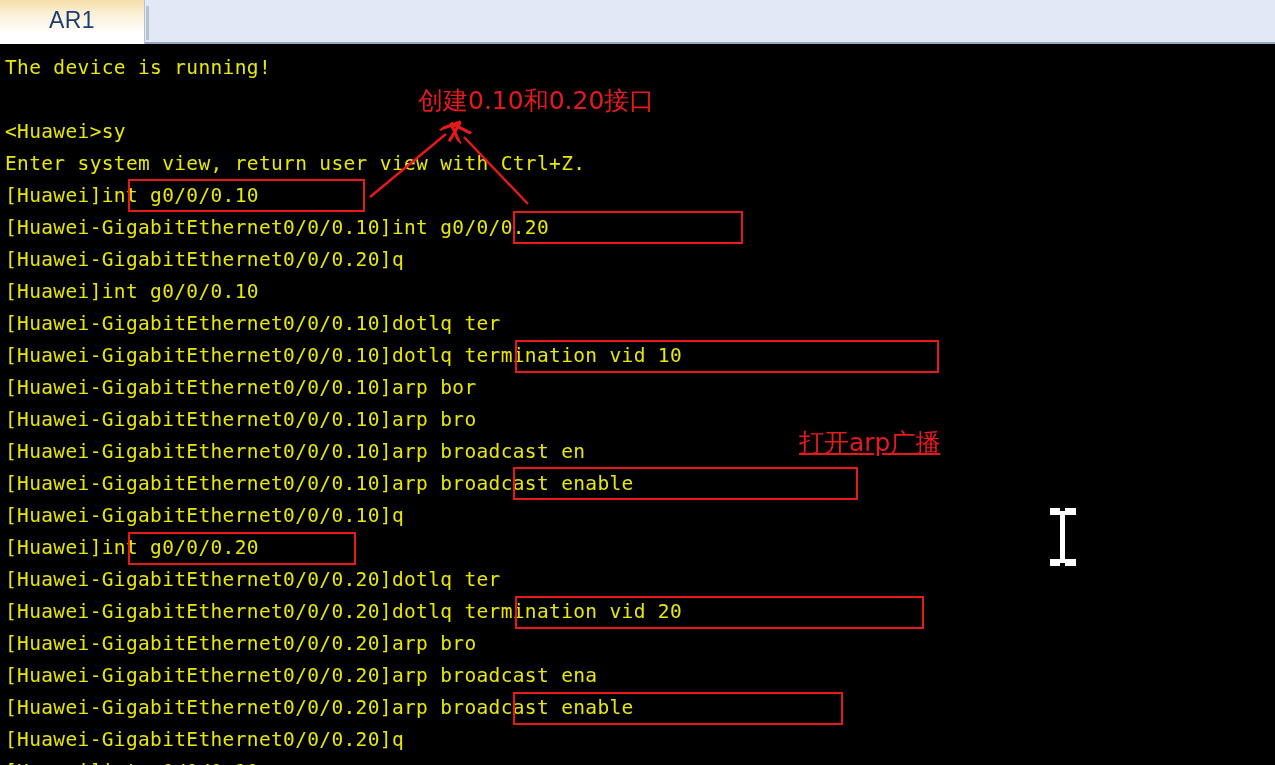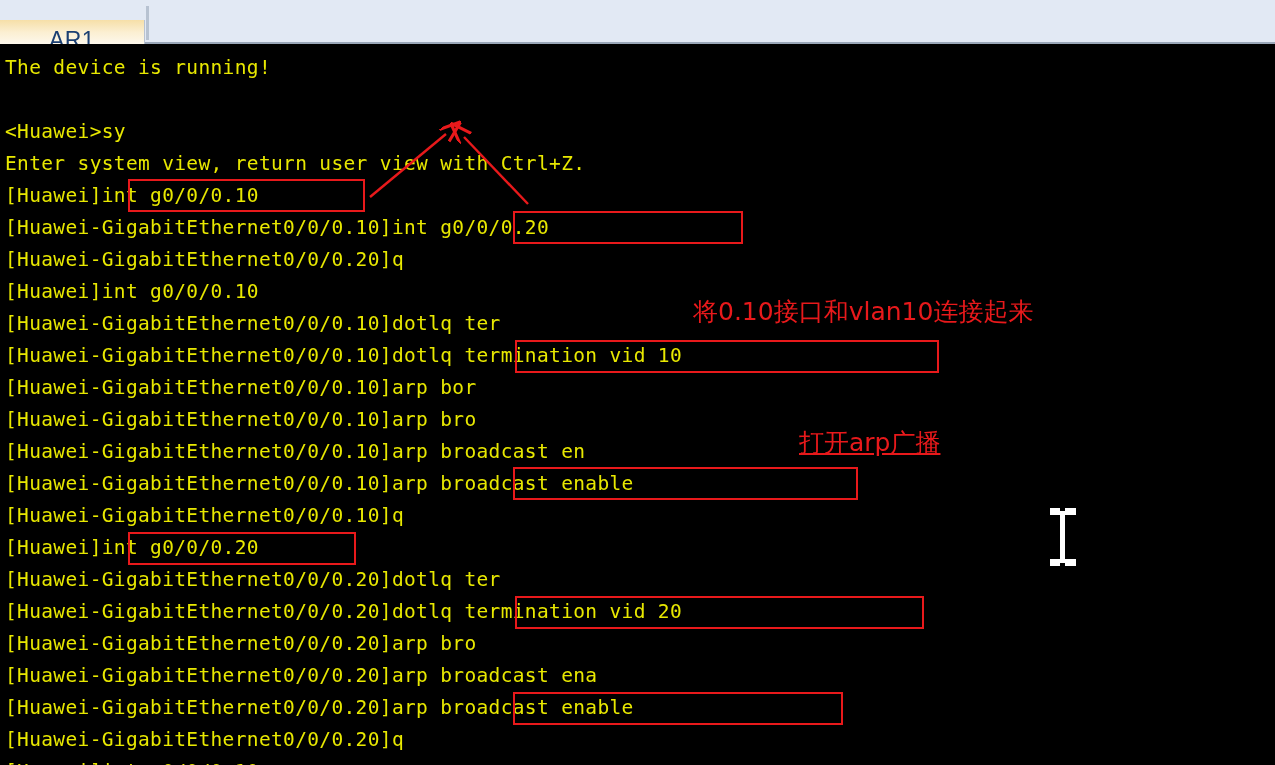--- a/index.html
+++ b/index.html
@@ -35,21 +35,20 @@
     left: 0; top: 0;
     width: 145px;
     height: 44px;
     background: linear-gradient(to bottom, #f6dfa8 0%, #fbefd2 28%, #fdf8ec 55%, #ffffff 78%, #ffffff 100%);
     border-right: 1px solid #b9c3d2;
     box-sizing: border-box;
     display: flex;
     align-items: center;
     justify-content: center;
     cursor: pointer;
-    margin-top: 20px;
   }
   #tab-ar1 .tab-label {
     font-family: "Liberation Sans", sans-serif;
     font-size: 23px;
     color: #1b3f72;
     letter-spacing: 0.5px;
     padding-bottom: 4px;
   }
   #tab-divider {
     position: absolute;
@@ -146,21 +145,21 @@
     <svg width="1275" height="721" style="position:absolute;left:0;top:0;">
       <defs>
         <marker id="ah" markerWidth="9" markerHeight="9" refX="1" refY="3.2" orient="auto">
           <path d="M0,0 L9,3.2 L0,6.4" fill="none" stroke="#e8191b" stroke-width="1.3"></path>
         </marker>
       </defs>
       <line x1="370" y1="153" x2="446" y2="90" stroke="#e8191b" stroke-width="2.4" marker-end="url(#ah)"></line>
       <line x1="528" y1="160" x2="464" y2="93" stroke="#e8191b" stroke-width="2.4" marker-end="url(#ah)"></line>
     </svg>
 
-    <div class="note" style="left:693px; top:255px;">将0.10接口和vlan10连接起来</div>
+    <div class="note" style="left:418px; top:44px;">创建0.10和0.20接口</div>
     <div class="note" style="left:799px; top:386px;text-decoration:underline;">打开arp广播</div>
   </div>
 
   <div id="ibeam">
     <div class="bar"></div>
     <div class="capt"></div>
     <div class="capb"></div>
     <div class="nt"></div>
     <div class="nb"></div>
   </div>

